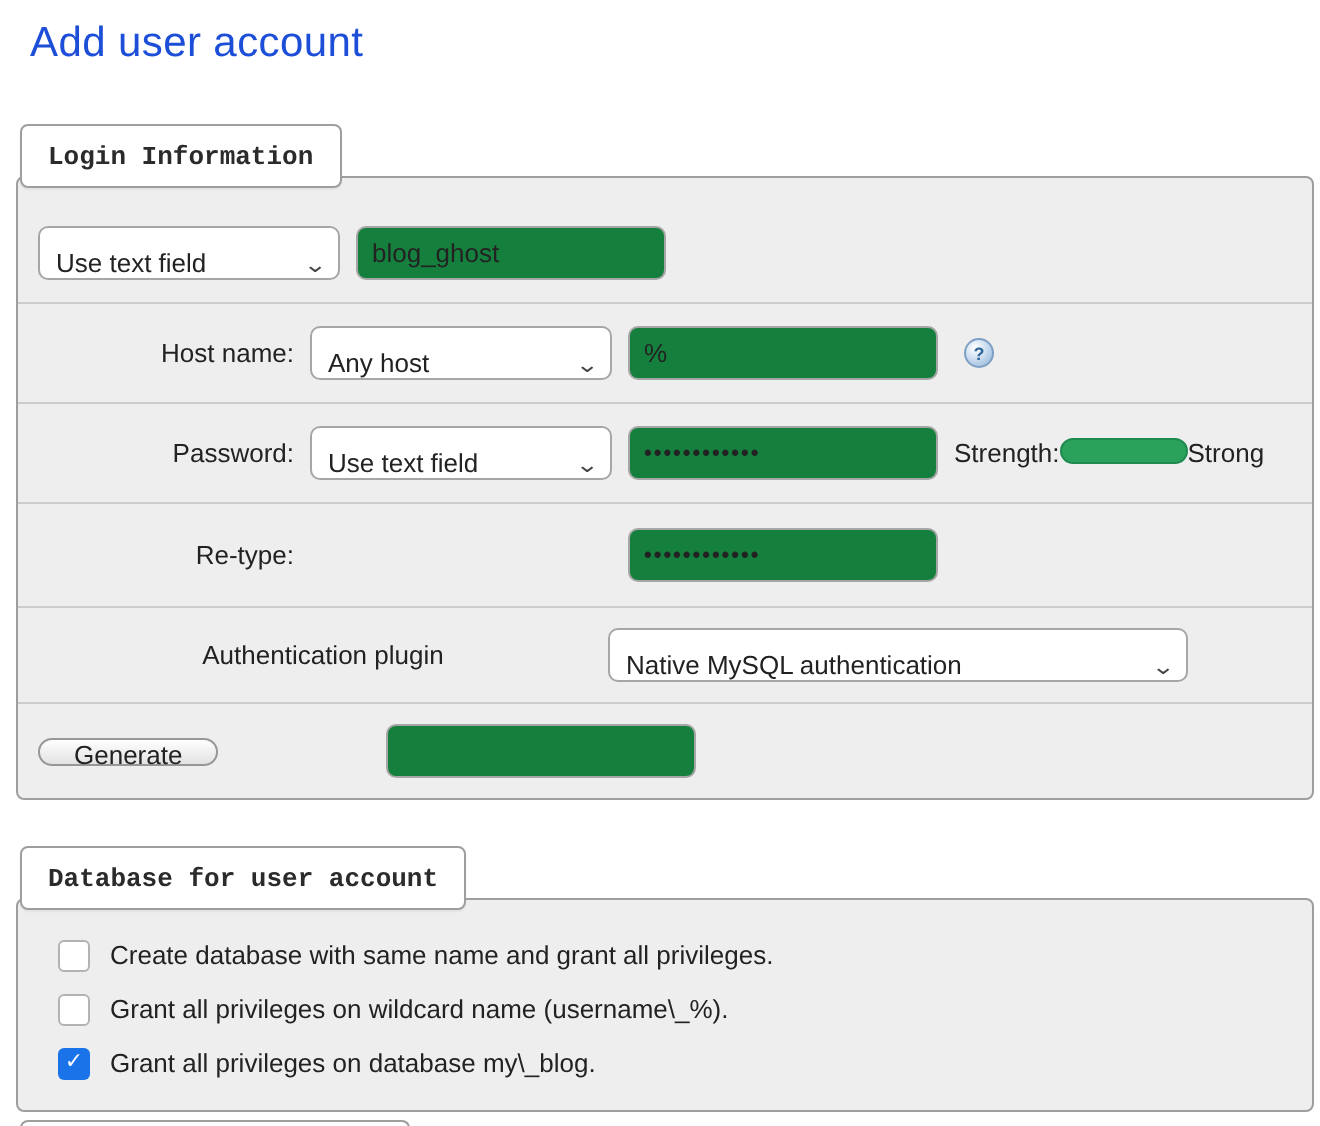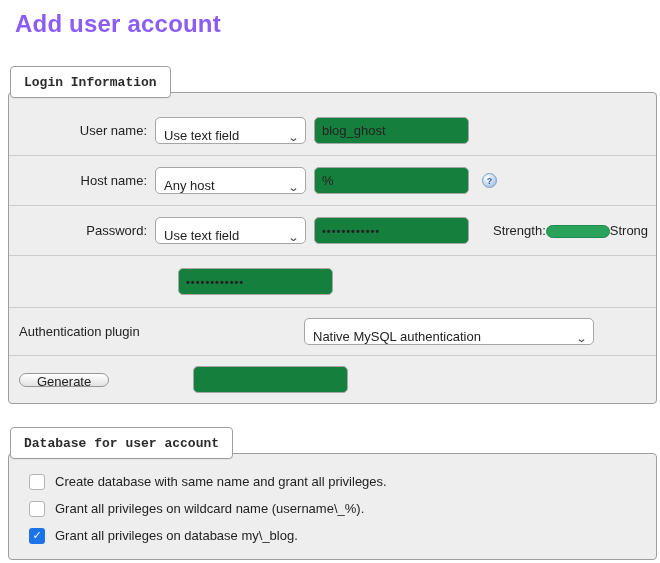--- a/index.html
+++ b/index.html
@@ -6,21 +6,21 @@
   html,body { background:#fff; }
   body {
     font-family:"Liberation Sans","DejaVu Sans",sans-serif;
     width:660px; height:563px; overflow:hidden;
     color:#222; font-size:13px;
   }
   .page { position:relative; width:660px; height:563px; }
 
   .page-title {
     margin:10px 0 0 15px;
-    font-size:24px; font-weight:700; color:#8b5cf6;
+    font-size:21px; font-weight:400; color:#1d4ed8;
     letter-spacing:0.2px;
   }
 
   .fieldset-wrap { margin-left:8px; width:649px; }
   .wrap-login { margin-top:28px; }
   .wrap-db { margin-top:23px; }
 
   .legend {
     display:inline-block; position:relative; z-index:2;
     margin-left:2px;
@@ -39,21 +39,21 @@
   .login-body { padding-top:12px; }
   .form-row {
     display:flex; align-items:center;
     height:50px; padding:0 10px;
   }
   .form-row + .form-row { border-top:1px solid #ccc; }
   .row-retype { height:52px; }
   .row-auth, .row-generate { height:48px; }
 
   .lbl-right { width:128px; text-align:right; margin-right:8px; flex:none; }
-  .lbl-left  { text-align:left; flex:none; }
+  .lbl-left  { text-align:center; flex:none; }
   .lbl-auth  { width:285px; }
   .lbl-generate { width:128px; margin-right:8px; }
 
   .select-box {
     width:151px; height:27px; flex:none;
     background:#fff; border:1px solid #a6a6a6; border-radius:5px;
     display:flex; align-items:flex-end; justify-content:space-between;
     padding:0 7px 0 8px; margin-right:8px;
     cursor:default;
   }
@@ -74,21 +74,21 @@
   .help-icon {
     width:15px; height:15px; margin-left:13px; flex:none;
     border-radius:50%;
     background:radial-gradient(circle at 35% 30%, #ffffff 0%, #d3e2f2 40%, #8fb1d6 100%);
     border:1px solid #7d9fc4;
     color:#2f6498; font-size:9px; font-weight:700;
     display:flex; align-items:center; justify-content:center;
     cursor:pointer;
   }
 
-  .strength-wrap { display:flex; align-items:flex-end; margin-left:24px; }
+  .strength-wrap { display:flex; align-items:flex-start; margin-left:8px; }
   .strength-bar {
     width:64px; height:13px; border-radius:7px;
     border:1px solid #1f8a4d;
   }
 
   .gen-button {
     height:14px; padding:0 17px; flex:none;
     margin-right:84px;
     border:1px solid #979797; border-radius:13px;
     background:linear-gradient(#ffffff,#e2e2e2);
@@ -128,21 +128,20 @@
 
 <div class="page">
 
   <h1 class="page-title">Add user account</h1>
 
   <div class="fieldset-wrap wrap-login">
     <div class="legend">Login Information</div>
     <div class="fieldset-body login-body">
 
       <div class="form-row">
-        <span class="lbl-right">User name:</span>
         <div class="select-box">
           <span class="sel-text">Use text field</span>
           <span class="chevron">⌄</span>
         </div>
         <input class="text-input" type="text" value="blog_ghost" style="">
       </div>
 
       <div class="form-row">
         <span class="lbl-right">Host name:</span>
         <div class="select-box">
@@ -161,20 +160,21 @@
         </div>
         <input class="text-input pw-input" type="text" value="••••••••••••" style="">
         <span class="strength-wrap">
           <span>Strength:</span>
           <span class="strength-bar" style="background-color: rgb(42, 162, 92);"></span>
           <span>Strong</span>
         </span>
       </div>
 
       <div class="form-row row-retype">
+        <span class="lbl-right">Re-type:</span>
         <span class="spacer-select"></span>
         <input class="text-input pw-input" type="text" value="••••••••••••" style="">
       </div>
 
       <div class="form-row row-auth">
         <span class="lbl-left lbl-auth">Authentication plugin</span>
         <div class="select-box select-wide">
           <span class="sel-text">Native MySQL authentication</span>
           <span class="chevron">⌄</span>
         </div>

